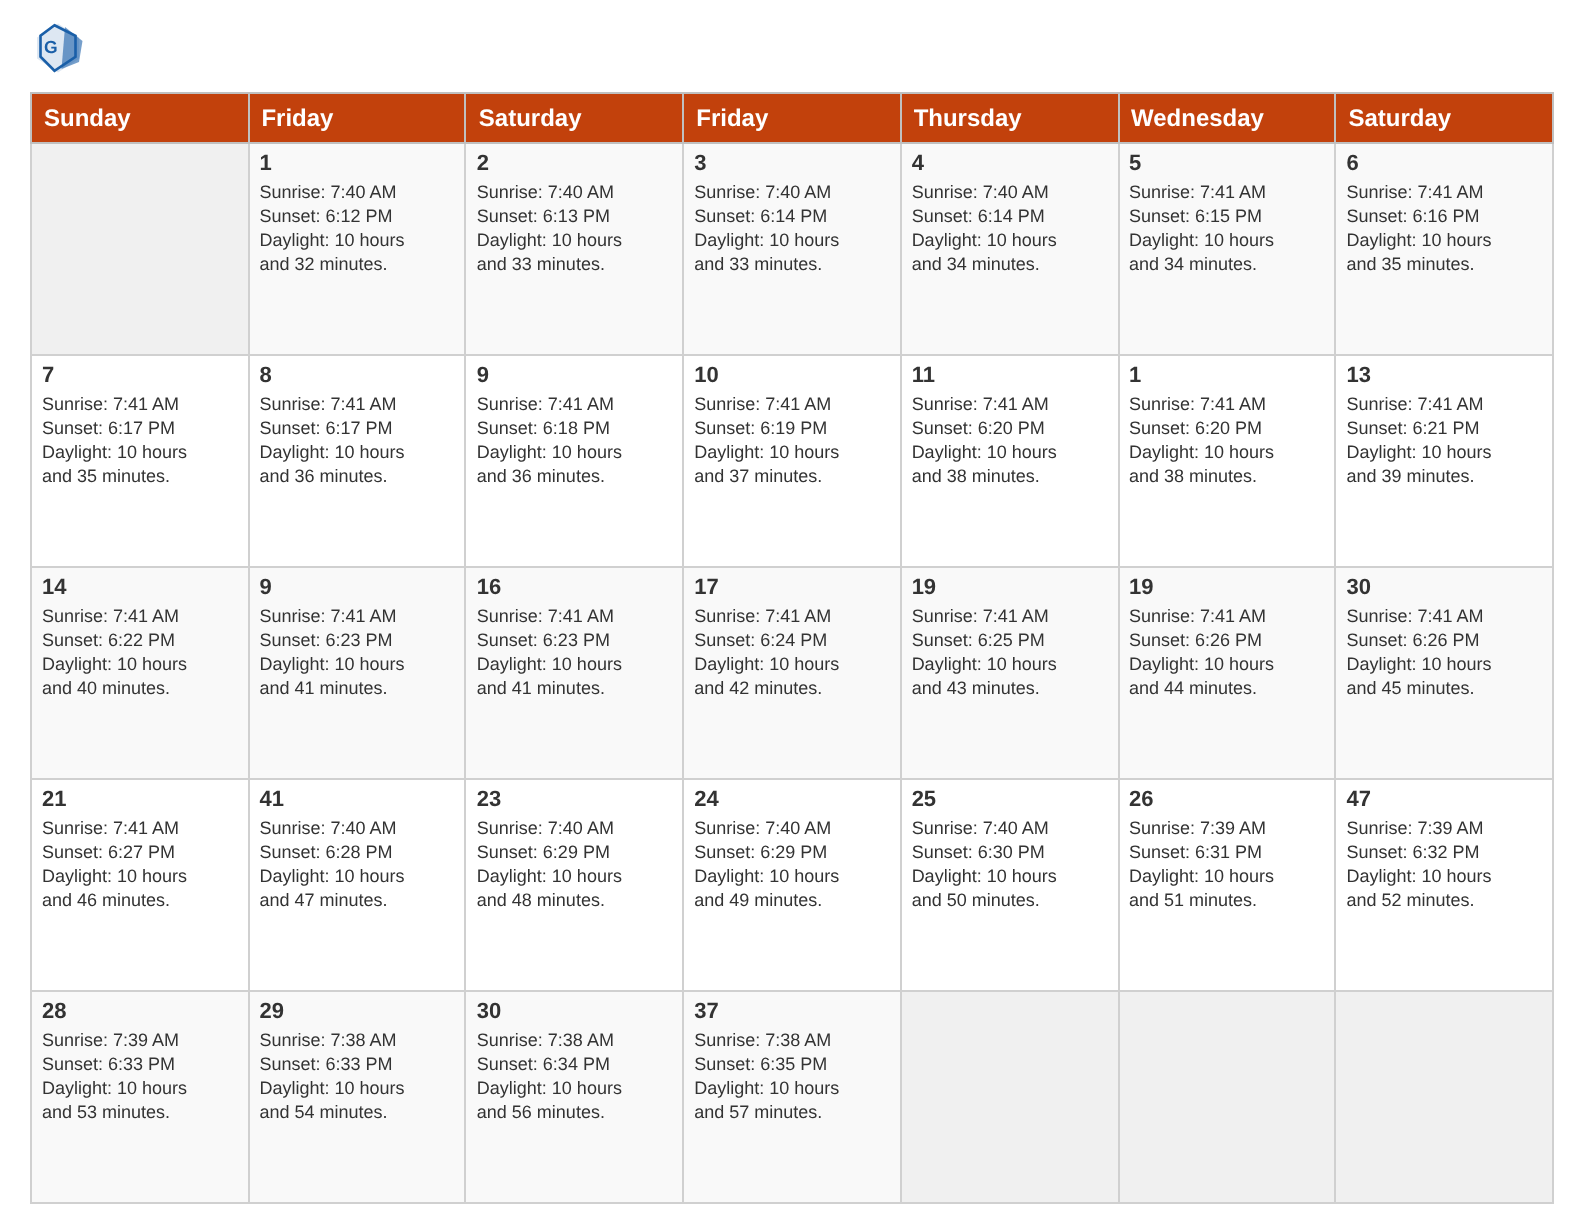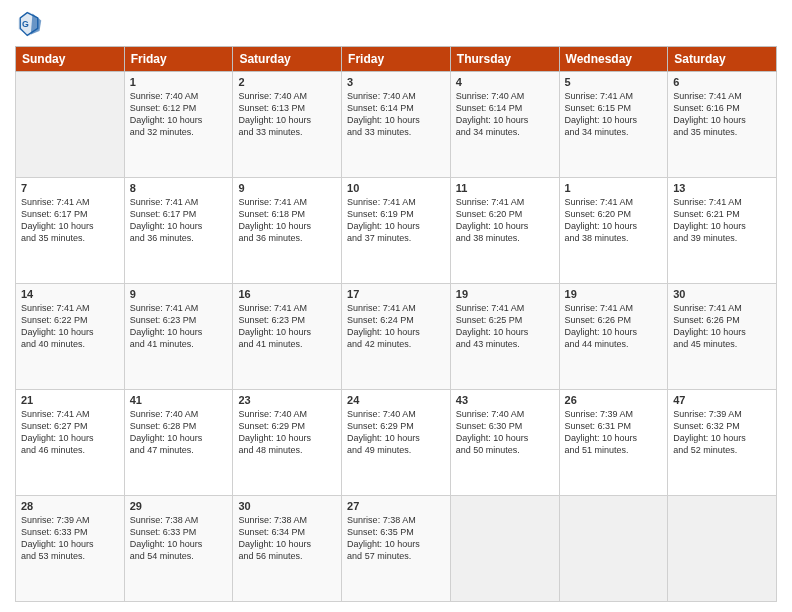--- a/index.html
+++ b/index.html
@@ -309,21 +309,21 @@
 and 48 minutes.</div>
             </td>
             <td>
               <span class="day-num">24</span>
               <div class="day-info" style="white-space: pre-line;">Sunrise: 7:40 AM
 Sunset: 6:29 PM
 Daylight: 10 hours
 and 49 minutes.</div>
             </td>
             <td>
-              <span class="day-num">43</span>
+              <span class="day-num">25</span>
               <div class="day-info" style="white-space: pre-line;">Sunrise: 7:40 AM
 Sunset: 6:30 PM
 Daylight: 10 hours
 and 50 minutes.</div>
             </td>
             <td>
               <span class="day-num">26</span>
               <div class="day-info" style="white-space: pre-line;">Sunrise: 7:39 AM
 Sunset: 6:31 PM
 Daylight: 10 hours
@@ -353,21 +353,21 @@
 and 54 minutes.</div>
             </td>
             <td>
               <span class="day-num">30</span>
               <div class="day-info" style="white-space: pre-line;">Sunrise: 7:38 AM
 Sunset: 6:34 PM
 Daylight: 10 hours
 and 56 minutes.</div>
             </td>
             <td>
-              <span class="day-num">27</span>
+              <span class="day-num">37</span>
               <div class="day-info" style="white-space: pre-line;">Sunrise: 7:38 AM
 Sunset: 6:35 PM
 Daylight: 10 hours
 and 57 minutes.</div>
             </td>
             <td class="empty"></td>
             <td class="empty"></td>
             <td class="empty"></td>
           </tr>
         </tbody>

